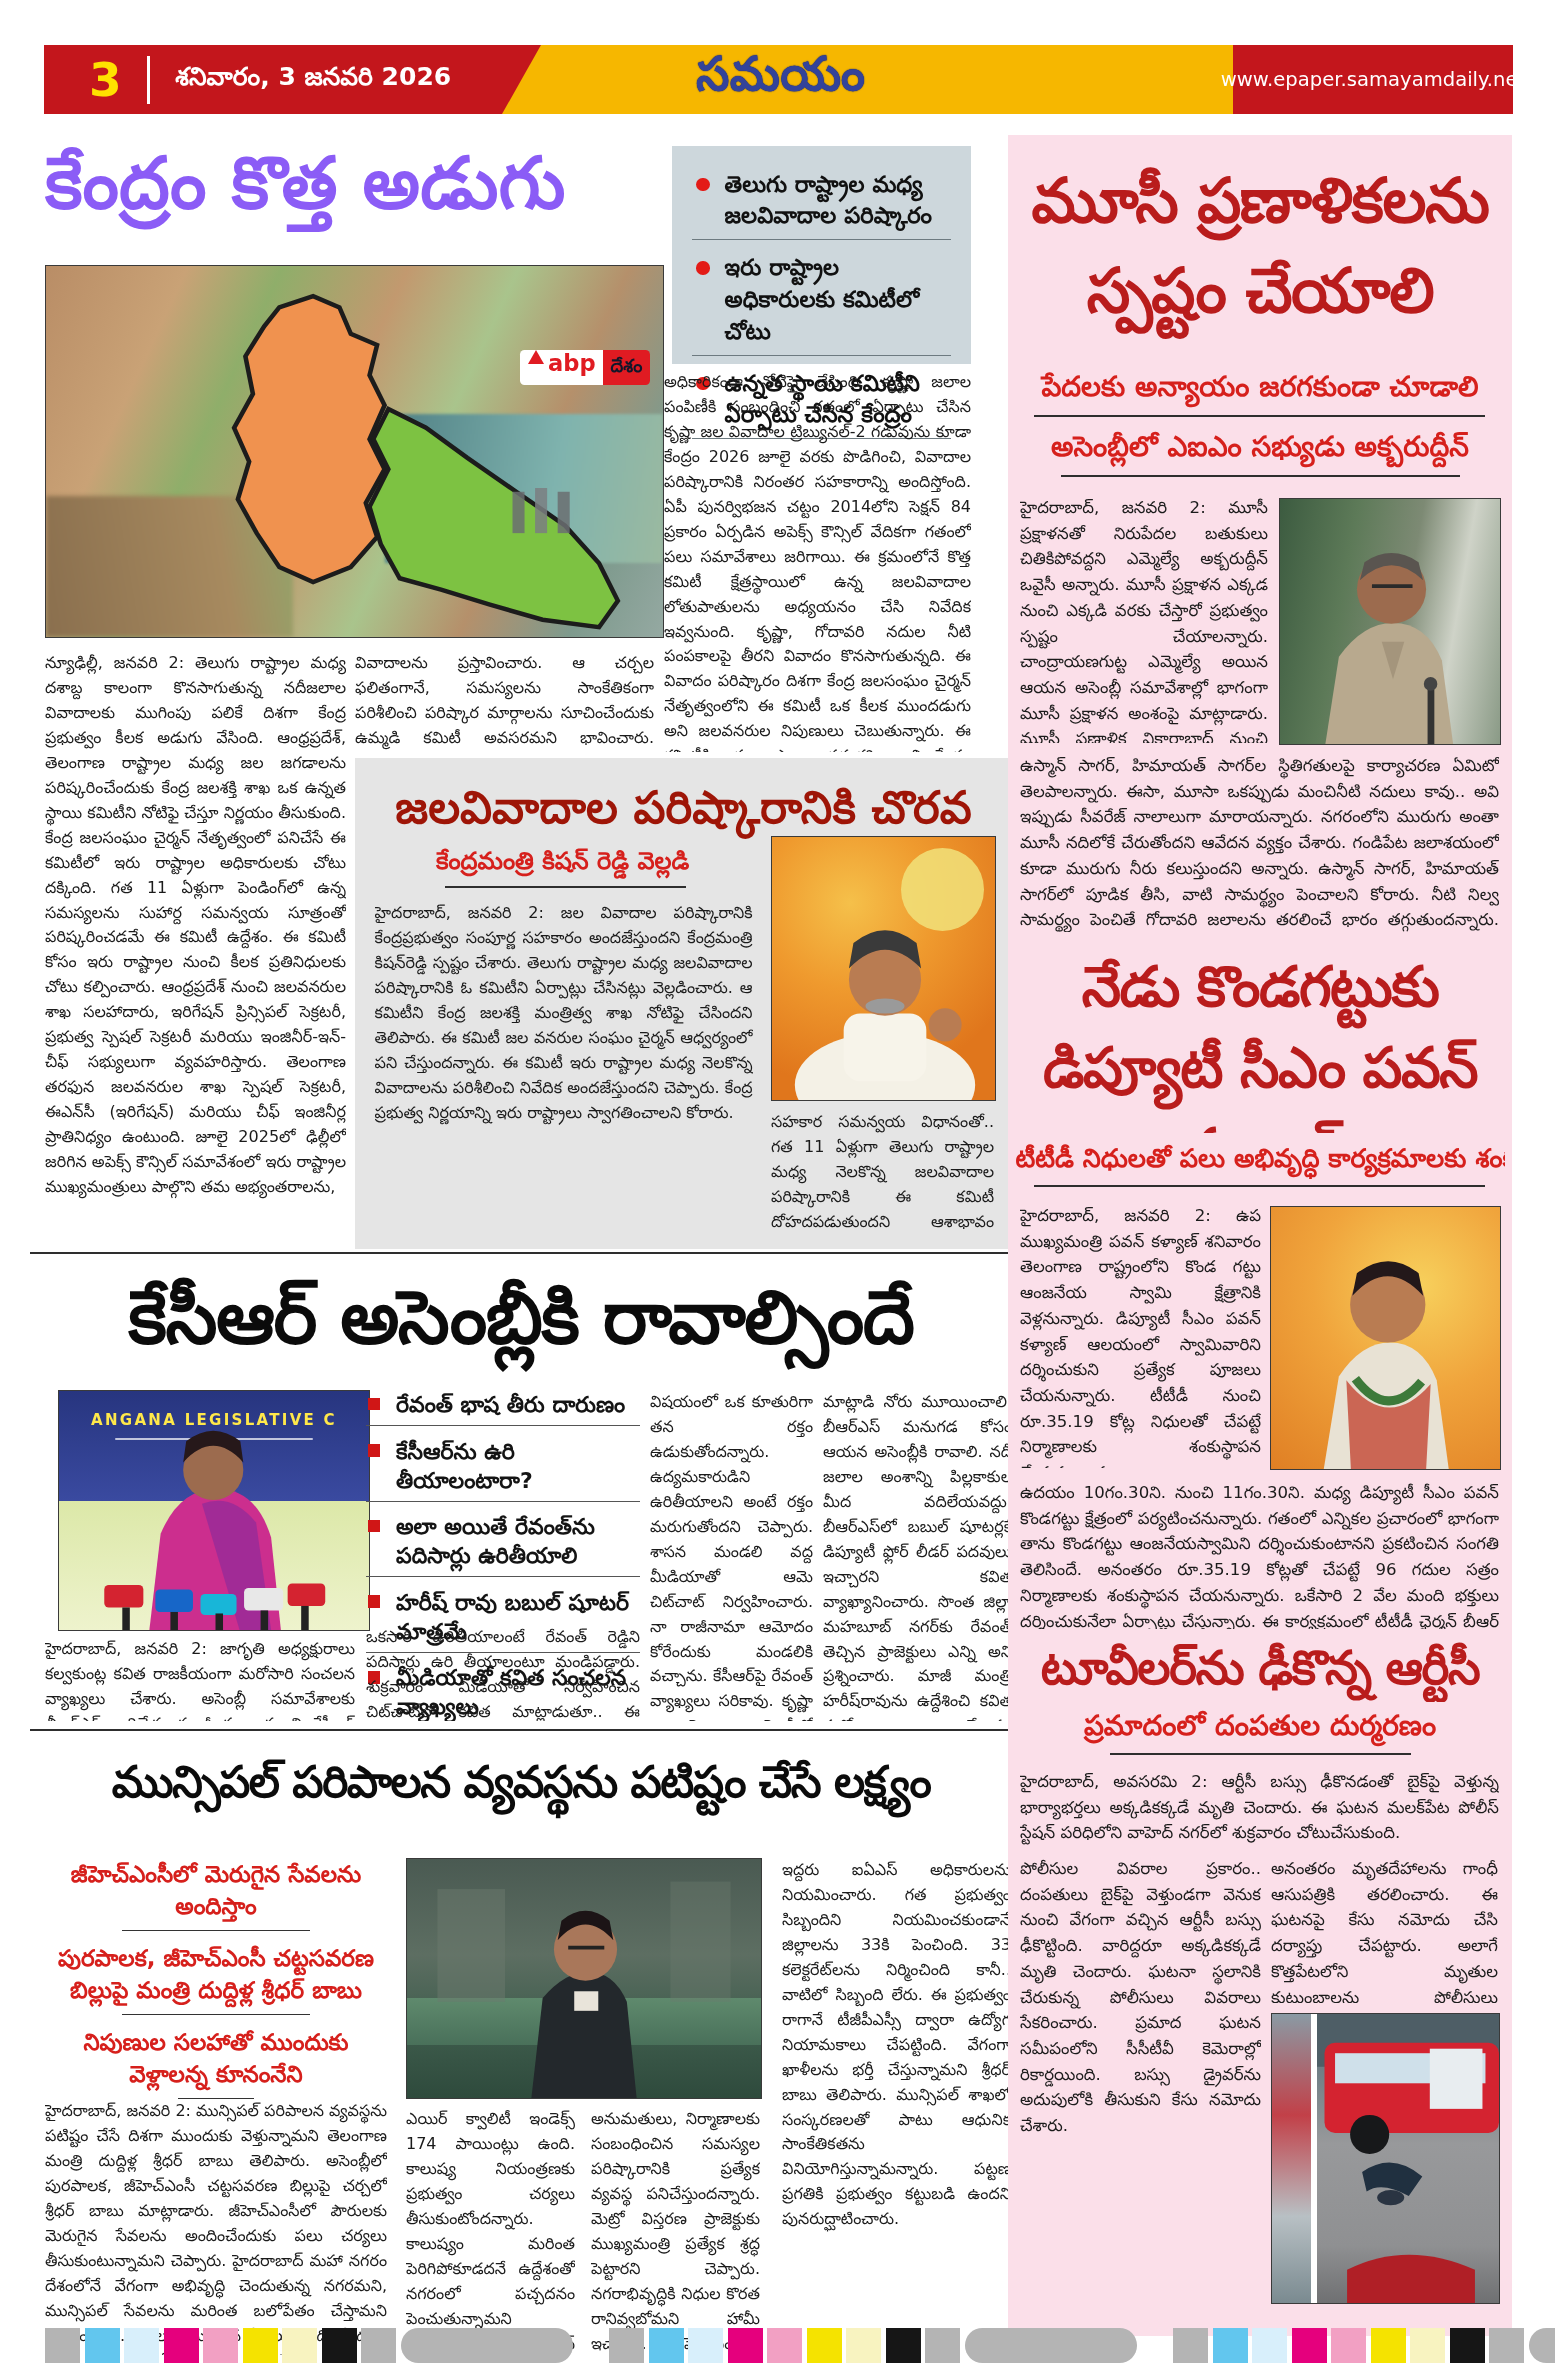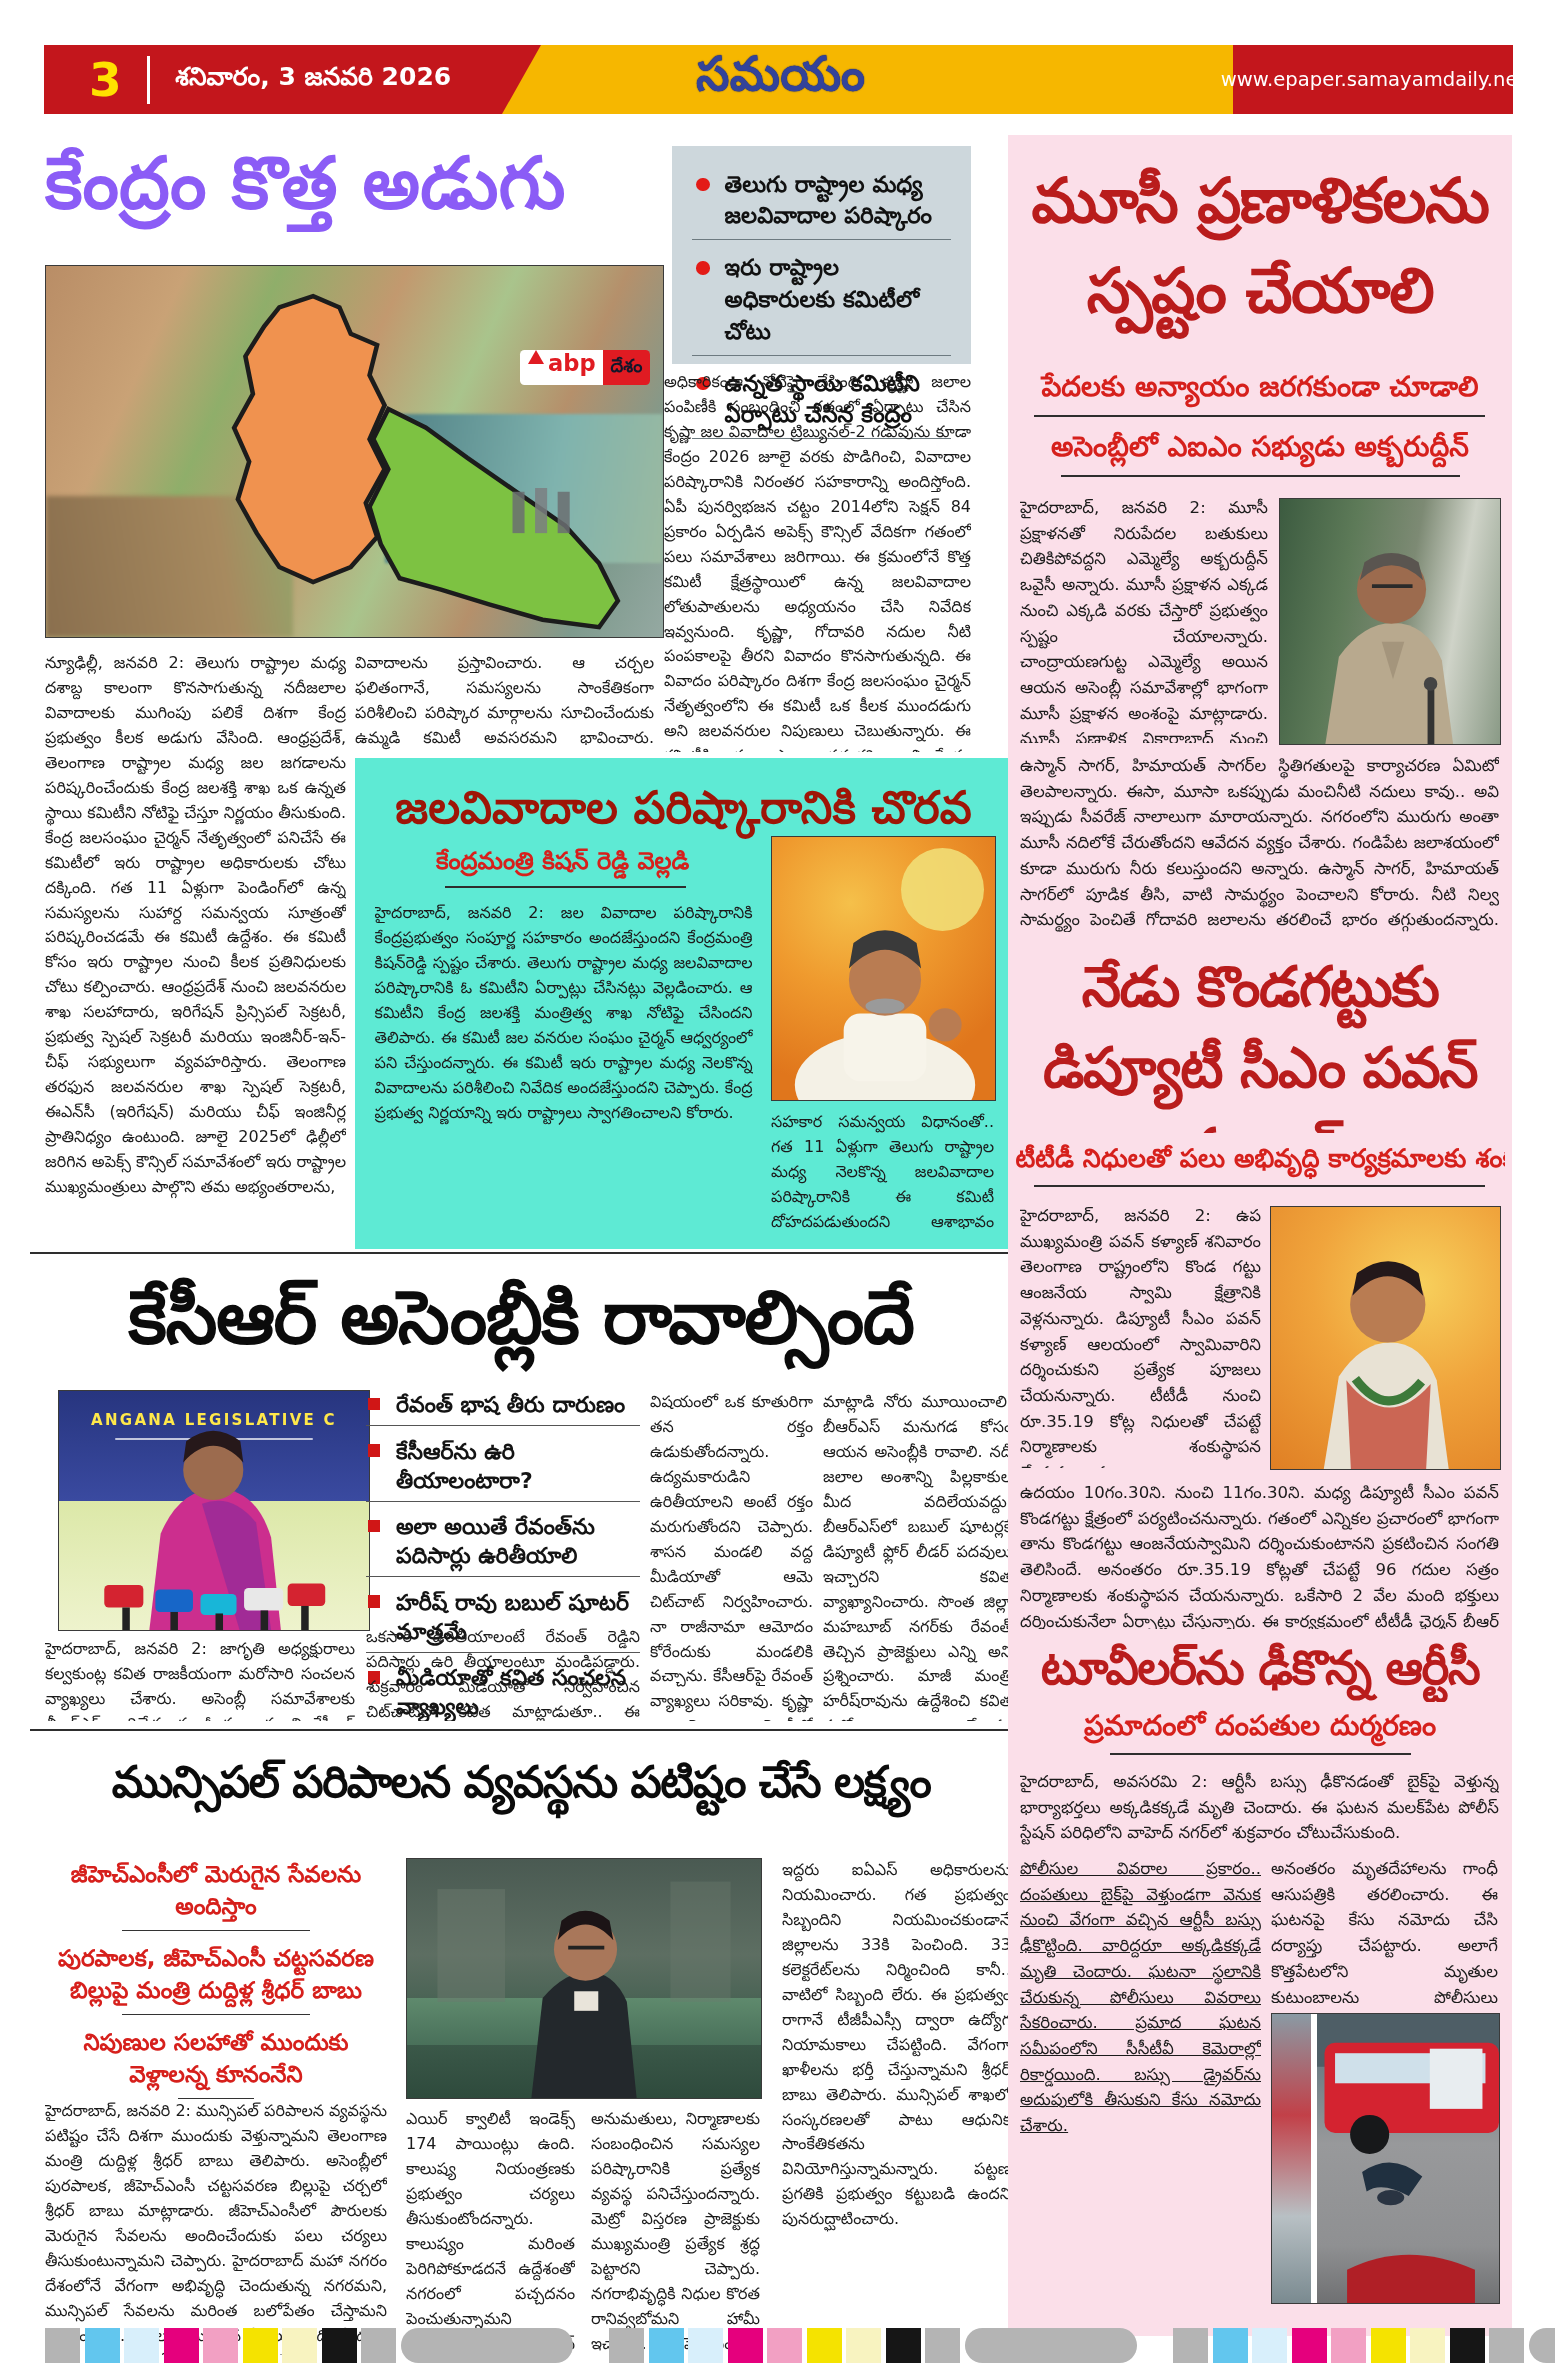--- a/index.html
+++ b/index.html
@@ -27,21 +27,21 @@
   
   .lead-headline{color:#8b5cf6;font-size:72px;font-weight:800;line-height:1.1;
                  white-space:nowrap;overflow:hidden;}
   .hl-box{background:#cdd7dc;padding:22.6px 19.6px 13.5px 19.6px;box-sizing:border-box;}
   .hl-item{position:relative;padding:0 0 7.5px 33px;margin-bottom:12px;border-bottom:1.5px solid #6d7a80;}
   .hl-item:last-child{border-bottom:1.5px solid #6d7a80;}
   .hl-dot{position:absolute;left:4.5px;top:9px;width:13.5px;height:13.5px;border-radius:50%;background:#e31b17;}
   .hl-text{font-size:22.6px;font-weight:700;line-height:1.4;color:#111;}
 
   
-  .jala-box{background:#5eead4;}
+  .jala-box{background:#e5e5e5;}
   .jala-headline{color:#9e1507;font-size:45px;font-weight:800;white-space:nowrap;overflow:hidden;}
   .sub-red{color:#d6201c;font-weight:700;}
 
   
   .big-black{color:#0b0b0b;font-weight:800;white-space:nowrap;overflow:hidden;letter-spacing:-1.5px;}
 
   
   .sq-item{position:relative;padding:0 0 6px 30px;margin-bottom:10.5px;border-bottom:1.5px solid #555;}
   .sq-dot{position:absolute;left:1.5px;top:7.5px;width:12.8px;height:12.8px;background:#d01616;}
   .sq-text{font-size:22px;font-weight:700;line-height:1.32;color:#141414;}
@@ -265,21 +265,21 @@
         <circle cx="155" cy="130" r="50" fill="#b97c52"></circle>
         <path d="M108 118 q47 -52 94 0 l-6 -30 q-40 -32 -82 0 Z" fill="#23181a"></path>
       </svg>
     </div>
     <div class="abs pink-body" style="left:12px;top:1345px;width:479px;height:149px;">ఉదయం 10గం.30ని. నుంచి 11గం.30ని. మధ్య డిప్యూటీ సీఎం పవన్ కొండగట్టు క్షేత్రంలో పర్యటించనున్నారు. గతంలో ఎన్నికల ప్రచారంలో భాగంగా తాను కొండగట్టు ఆంజనేయస్వామిని దర్శించుకుంటానని ప్రకటించిన సంగతి తెలిసిందే. అనంతరం రూ.35.19 కోట్లతో చేపట్టే 96 గదుల సత్రం నిర్మాణాలకు శంకుస్థాపన చేయనున్నారు. ఒకేసారి 2 వేల మంది భక్తులు దర్శించుకునేలా ఏర్పాట్లు చేస్తున్నారు. ఈ కార్యక్రమంలో టీటీడీ ఛైర్మన్ బీఆర్ నాయుడు, ఎమ్మెల్యేలు, అధికారులు పాల్గొంటారు. భక్తుల సౌకర్యాల కల్పనకు అవసరమైన అన్ని చర్యలు తీసుకుంటున్నట్లు అధికారులు తెలిపారు.</div>
 
     <div class="abs pink-headline" style="left:6px;top:1502px;width:492px;height:65px;font-size:47px;line-height:1.3;">టూవీలర్‌ను ఢీకొన్న ఆర్టీసీ బస్సు</div>
     <div class="abs pink-sub" style="left:7.5px;top:1574px;width:489px;">ప్రమాదంలో దంపతుల దుర్మరణం</div>
     <div class="abs rule" style="left:102px;top:1618px;width:301px;height:1.5px;"></div>
     <div class="abs pink-body" style="left:12px;top:1634px;width:479px;height:81px;">హైదరాబాద్, అవసరమి 2: ఆర్టీసీ బస్సు ఢీకొనడంతో బైక్‌పై వెళ్తున్న భార్యాభర్తలు అక్కడికక్కడే మృతి చెందారు. ఈ ఘటన మలక్‌పేట పోలీస్ స్టేషన్ పరిధిలోని వాహెద్ నగర్‌లో శుక్రవారం చోటుచేసుకుంది.</div>
-    <div class="abs pink-body" style="left:12px;top:1721px;width:241px;height:445px;text-decoration:underline;">పోలీసుల వివరాల ప్రకారం.. దంపతులు బైక్‌పై వెళ్తుండగా వెనుక నుంచి వేగంగా వచ్చిన ఆర్టీసీ బస్సు ఢీకొట్టింది. వారిద్దరూ అక్కడికక్కడే మృతి చెందారు. ఘటనా స్థలానికి చేరుకున్న పోలీసులు వివరాలు సేకరించారు. ప్రమాద ఘటన సమీపంలోని సీసీటీవీ కెమెరాల్లో రికార్డయింది. బస్సు డ్రైవర్‌ను అదుపులోకి తీసుకుని కేసు నమోదు చేశారు.</div>
+    <div class="abs pink-body" style="left:12px;top:1721px;width:241px;height:445px;">పోలీసుల వివరాల ప్రకారం.. దంపతులు బైక్‌పై వెళ్తుండగా వెనుక నుంచి వేగంగా వచ్చిన ఆర్టీసీ బస్సు ఢీకొట్టింది. వారిద్దరూ అక్కడికక్కడే మృతి చెందారు. ఘటనా స్థలానికి చేరుకున్న పోలీసులు వివరాలు సేకరించారు. ప్రమాద ఘటన సమీపంలోని సీసీటీవీ కెమెరాల్లో రికార్డయింది. బస్సు డ్రైవర్‌ను అదుపులోకి తీసుకుని కేసు నమోదు చేశారు.</div>
     <div class="abs pink-body" style="left:263px;top:1721px;width:227px;height:147px;">అనంతరం మృతదేహాలను గాంధీ ఆసుపత్రికి తరలించారు. ఈ ఘటనపై కేసు నమోదు చేసి దర్యాప్తు చేపట్టారు. అలాగే కొత్తపేటలోని మృతుల కుటుంబాలను పోలీసులు పరామర్శించారు.</div>
 
     <div class="photo" style="left:263px;top:1878px;width:227px;height:289px;">
       <div class="ph" style="left:0;top:0;width:39px;height:100%;background:linear-gradient(180deg,#8a9aa4 0%,#c24048 35%,#b8c0c4 70%,#7a8a90 100%);"></div>
       <div class="ph" style="left:39px;top:0;width:6px;height:100%;background:#ffffff;"></div>
       <div class="ph" style="left:45px;top:0;width:182px;height:100%;background:linear-gradient(180deg,#5a6a72 0%,#6e7d84 18%,#98999b 45%,#8f9092 80%,#6f7072 100%);"></div>
       <svg class="ph" style="left:45px;top:0;" width="182" height="289" viewBox="0 0 242 384">
         <rect x="0" y="0" width="242" height="70" fill="#4e5e66"></rect>
         <rect x="10" y="38" width="232" height="120" rx="14" fill="#d42330"></rect>
         <rect x="24" y="52" width="200" height="40" fill="#cfe0ea"></rect>

